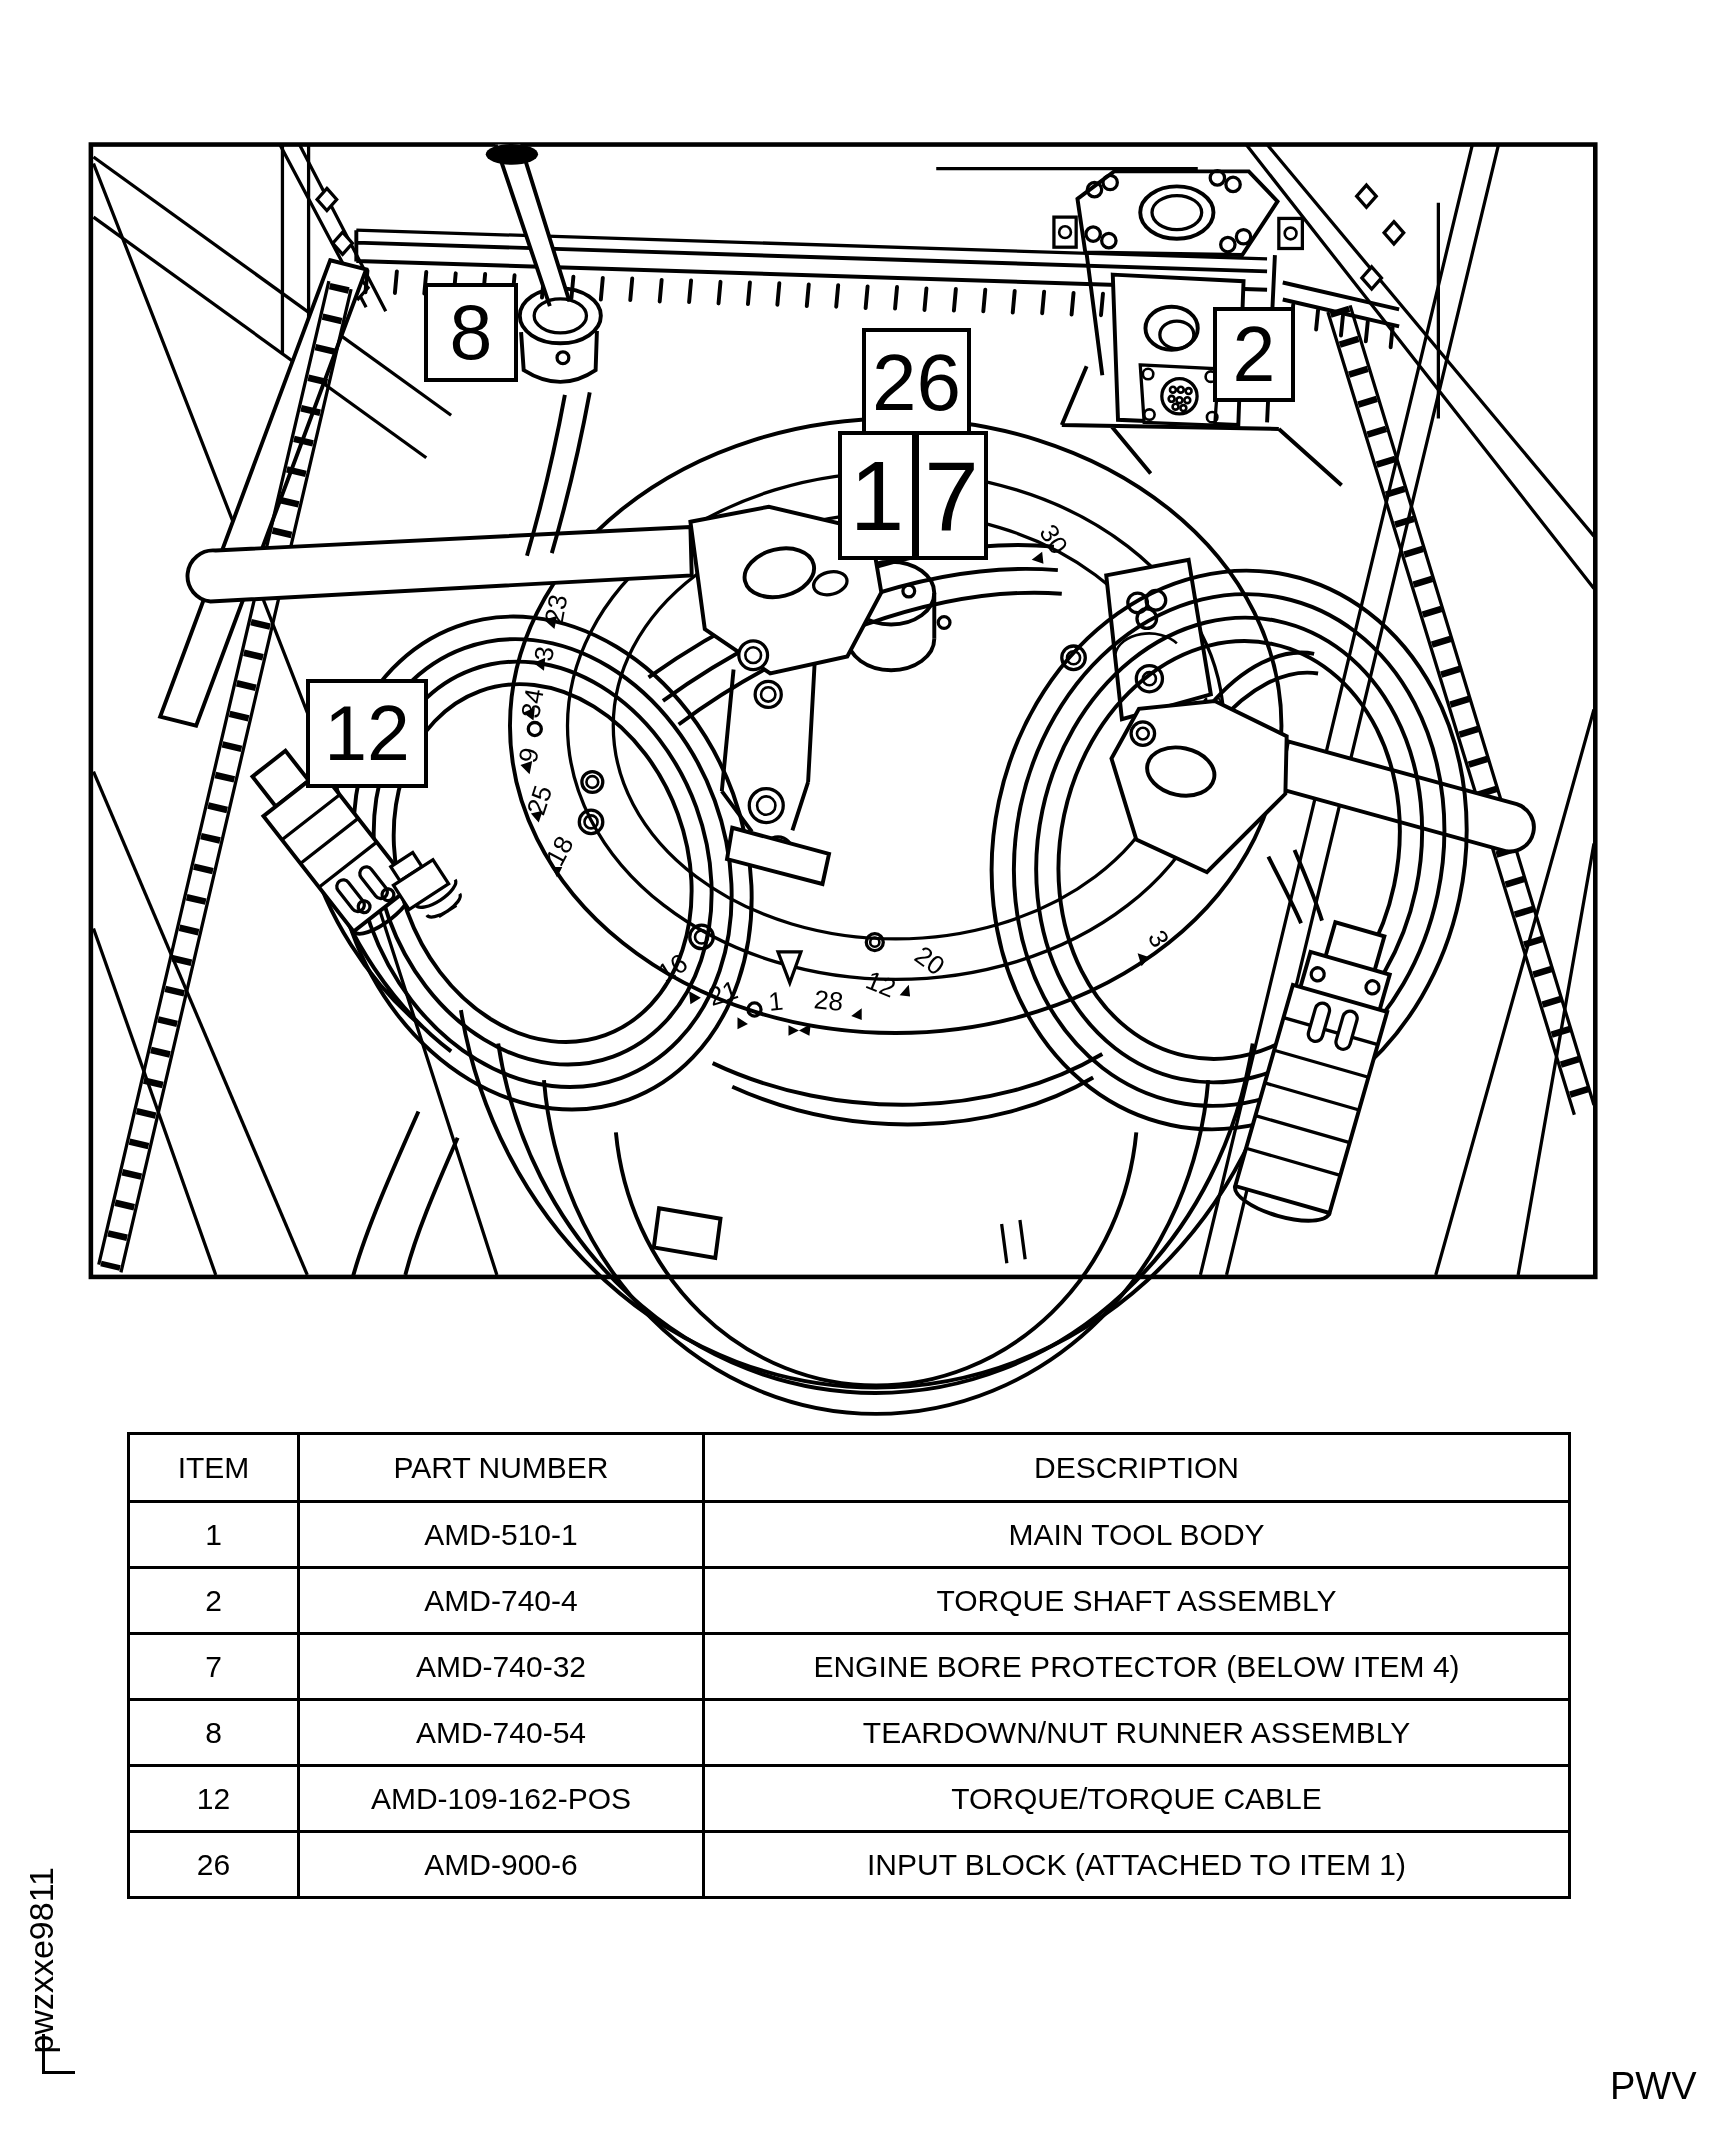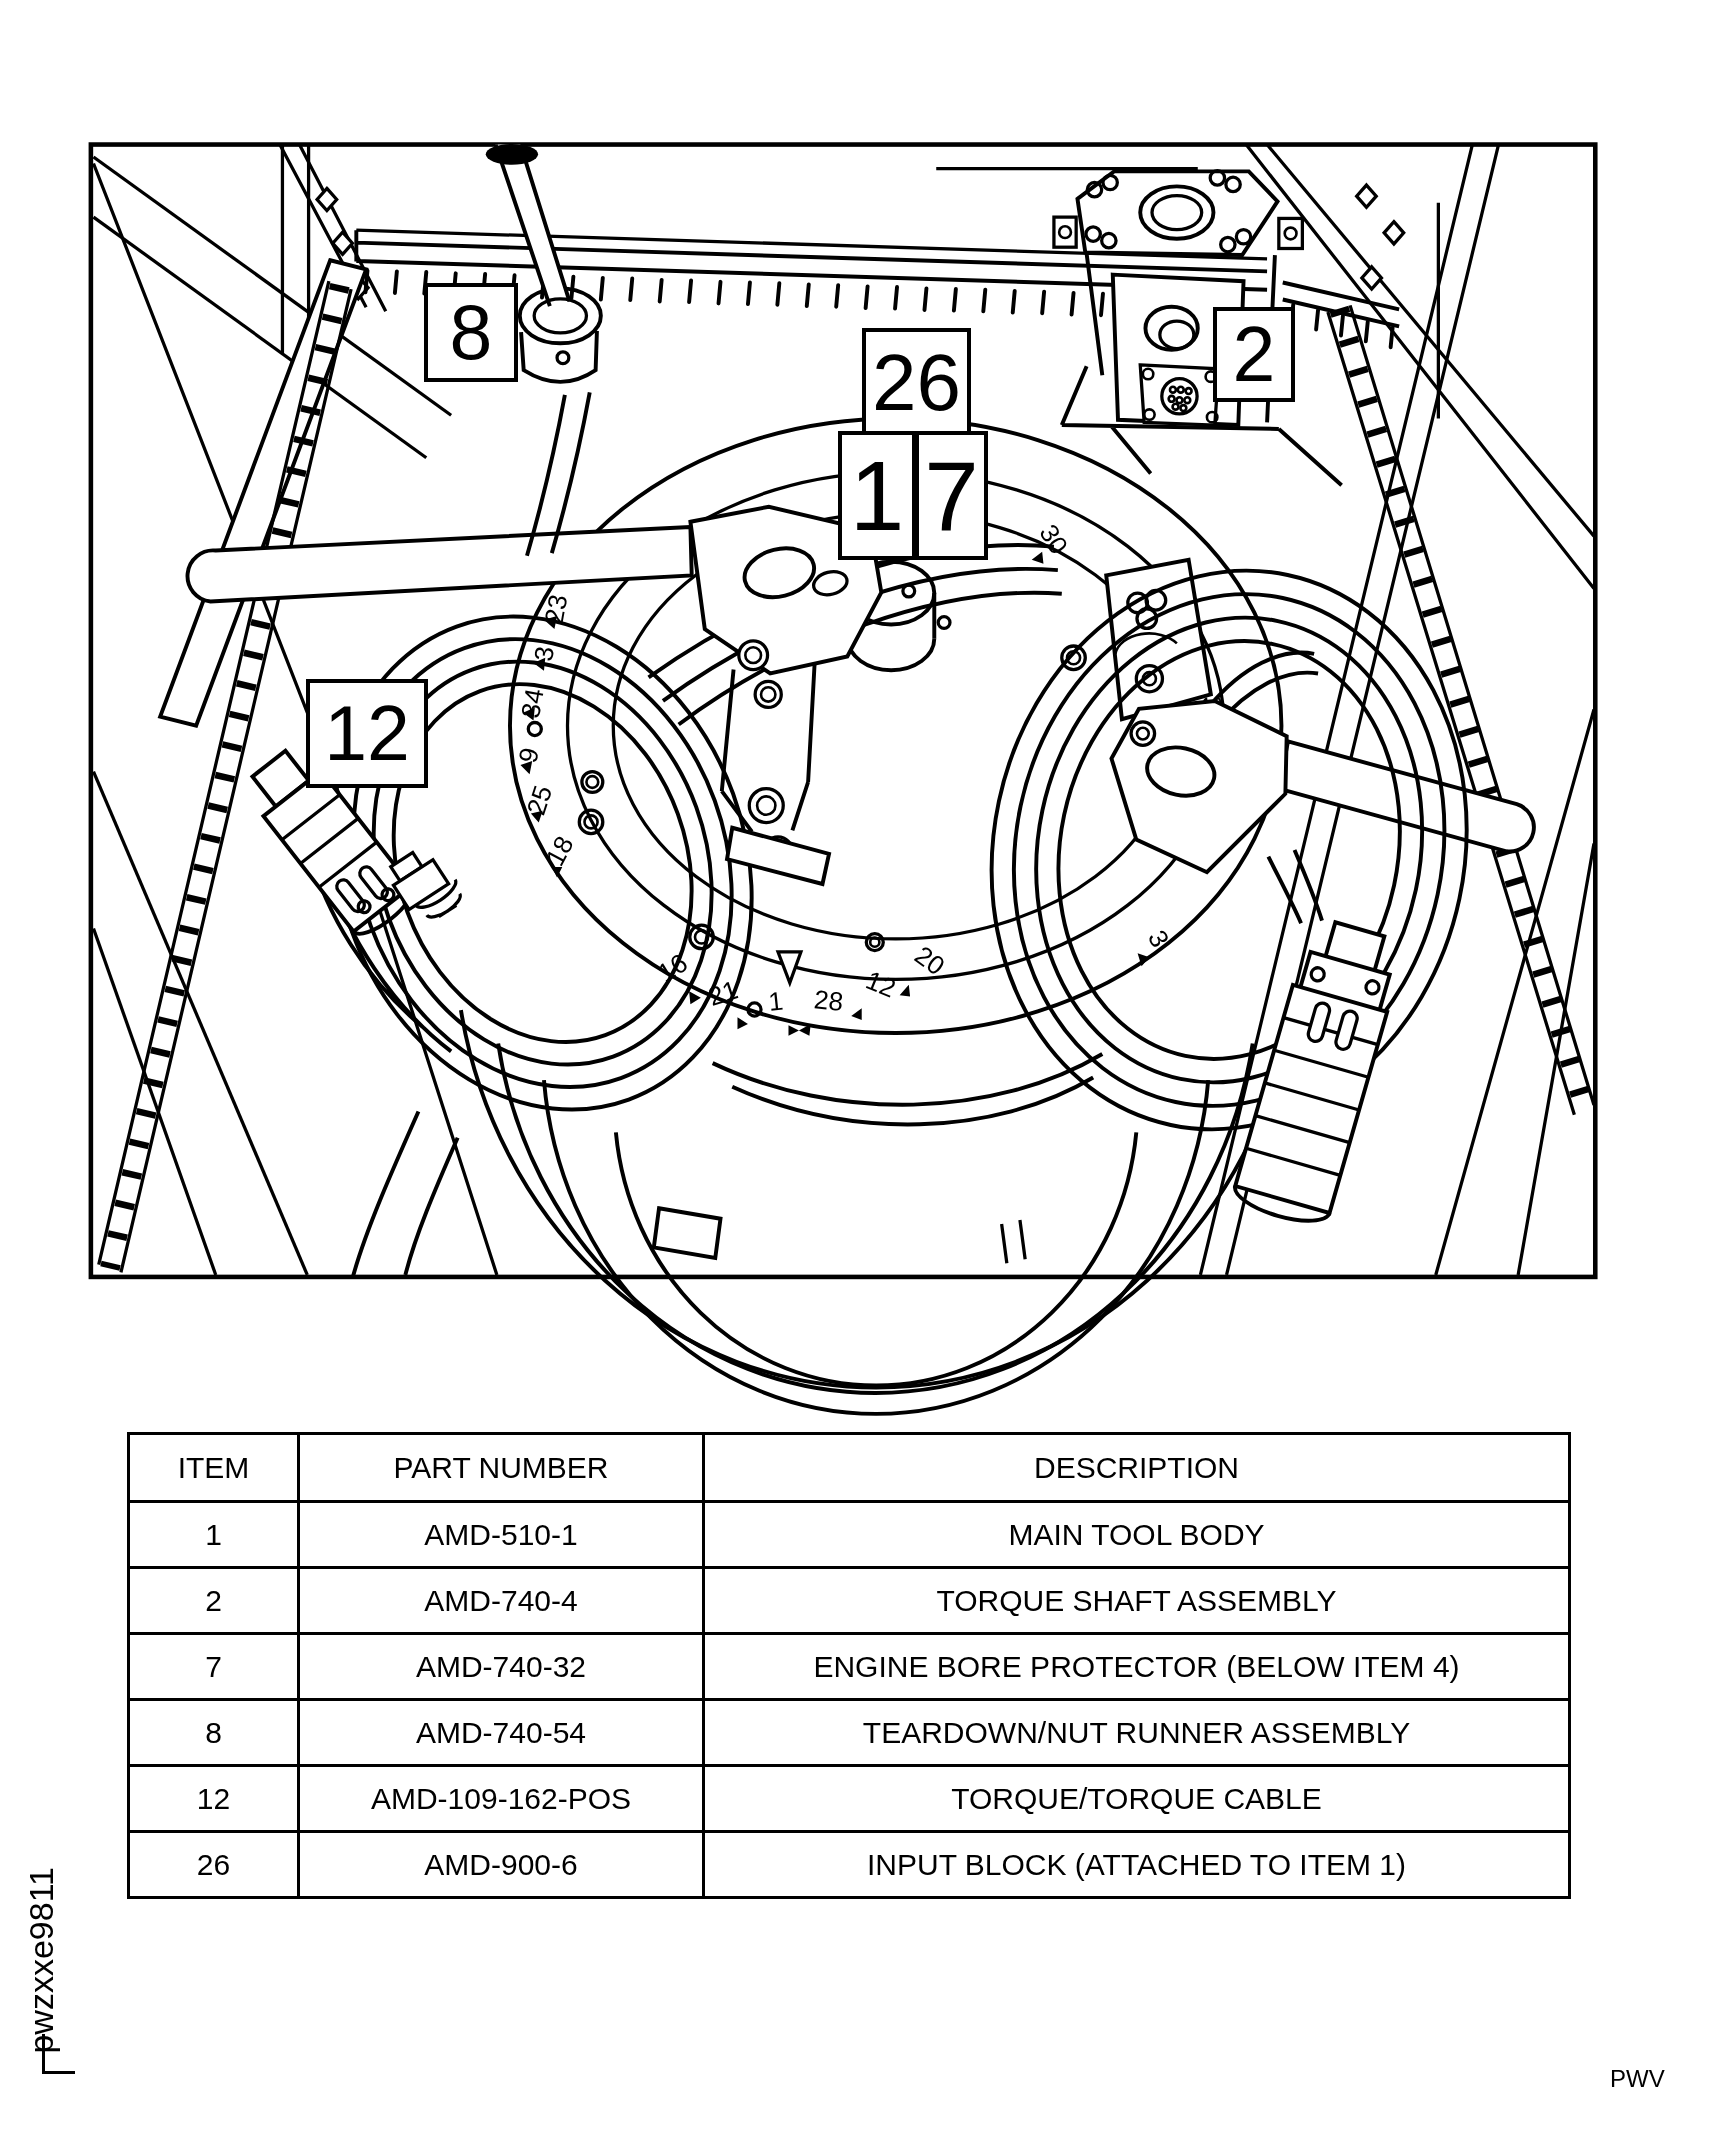--- a/index.html
+++ b/index.html
@@ -25,21 +25,21 @@
   .parts-table td,.parts-table th{border:3.9px solid #000;text-align:center;vertical-align:middle;
        font-size:30px;font-weight:400;padding:0;color:#000;white-space:nowrap;}
   .parts-table th{height:65px;font-weight:400;}
   .parts-table td{height:63px;}
   .col-item{width:170px}.col-part{width:405px}.col-desc{width:866px}
   
   .doc-code{position:absolute;left:22px;top:2074px;transform:rotate(-90deg);transform-origin:0 0;
             font-size:34px;color:#000;white-space:nowrap;}
   .corner-mark{display:inline-block;width:37px;height:30px;border-top:3.9px solid #000;
                border-left:3.9px solid #000;margin-right:-29px;vertical-align:-22px;}
-  .page-code{position:absolute;left:1610px;top:2065px;font-size:24px;color:#000;}
+  .page-code{position:absolute;left:1610px;top:2065px;font-size:38px;color:#000;}
 </style>
 </head>
 <body>
 
 <div class="page">
 
   <svg width="1728" height="2140" viewBox="0 0 2643 3273">
 
     <rect class="s7" x="139" y="221" width="2301" height="1732"></rect>
 

